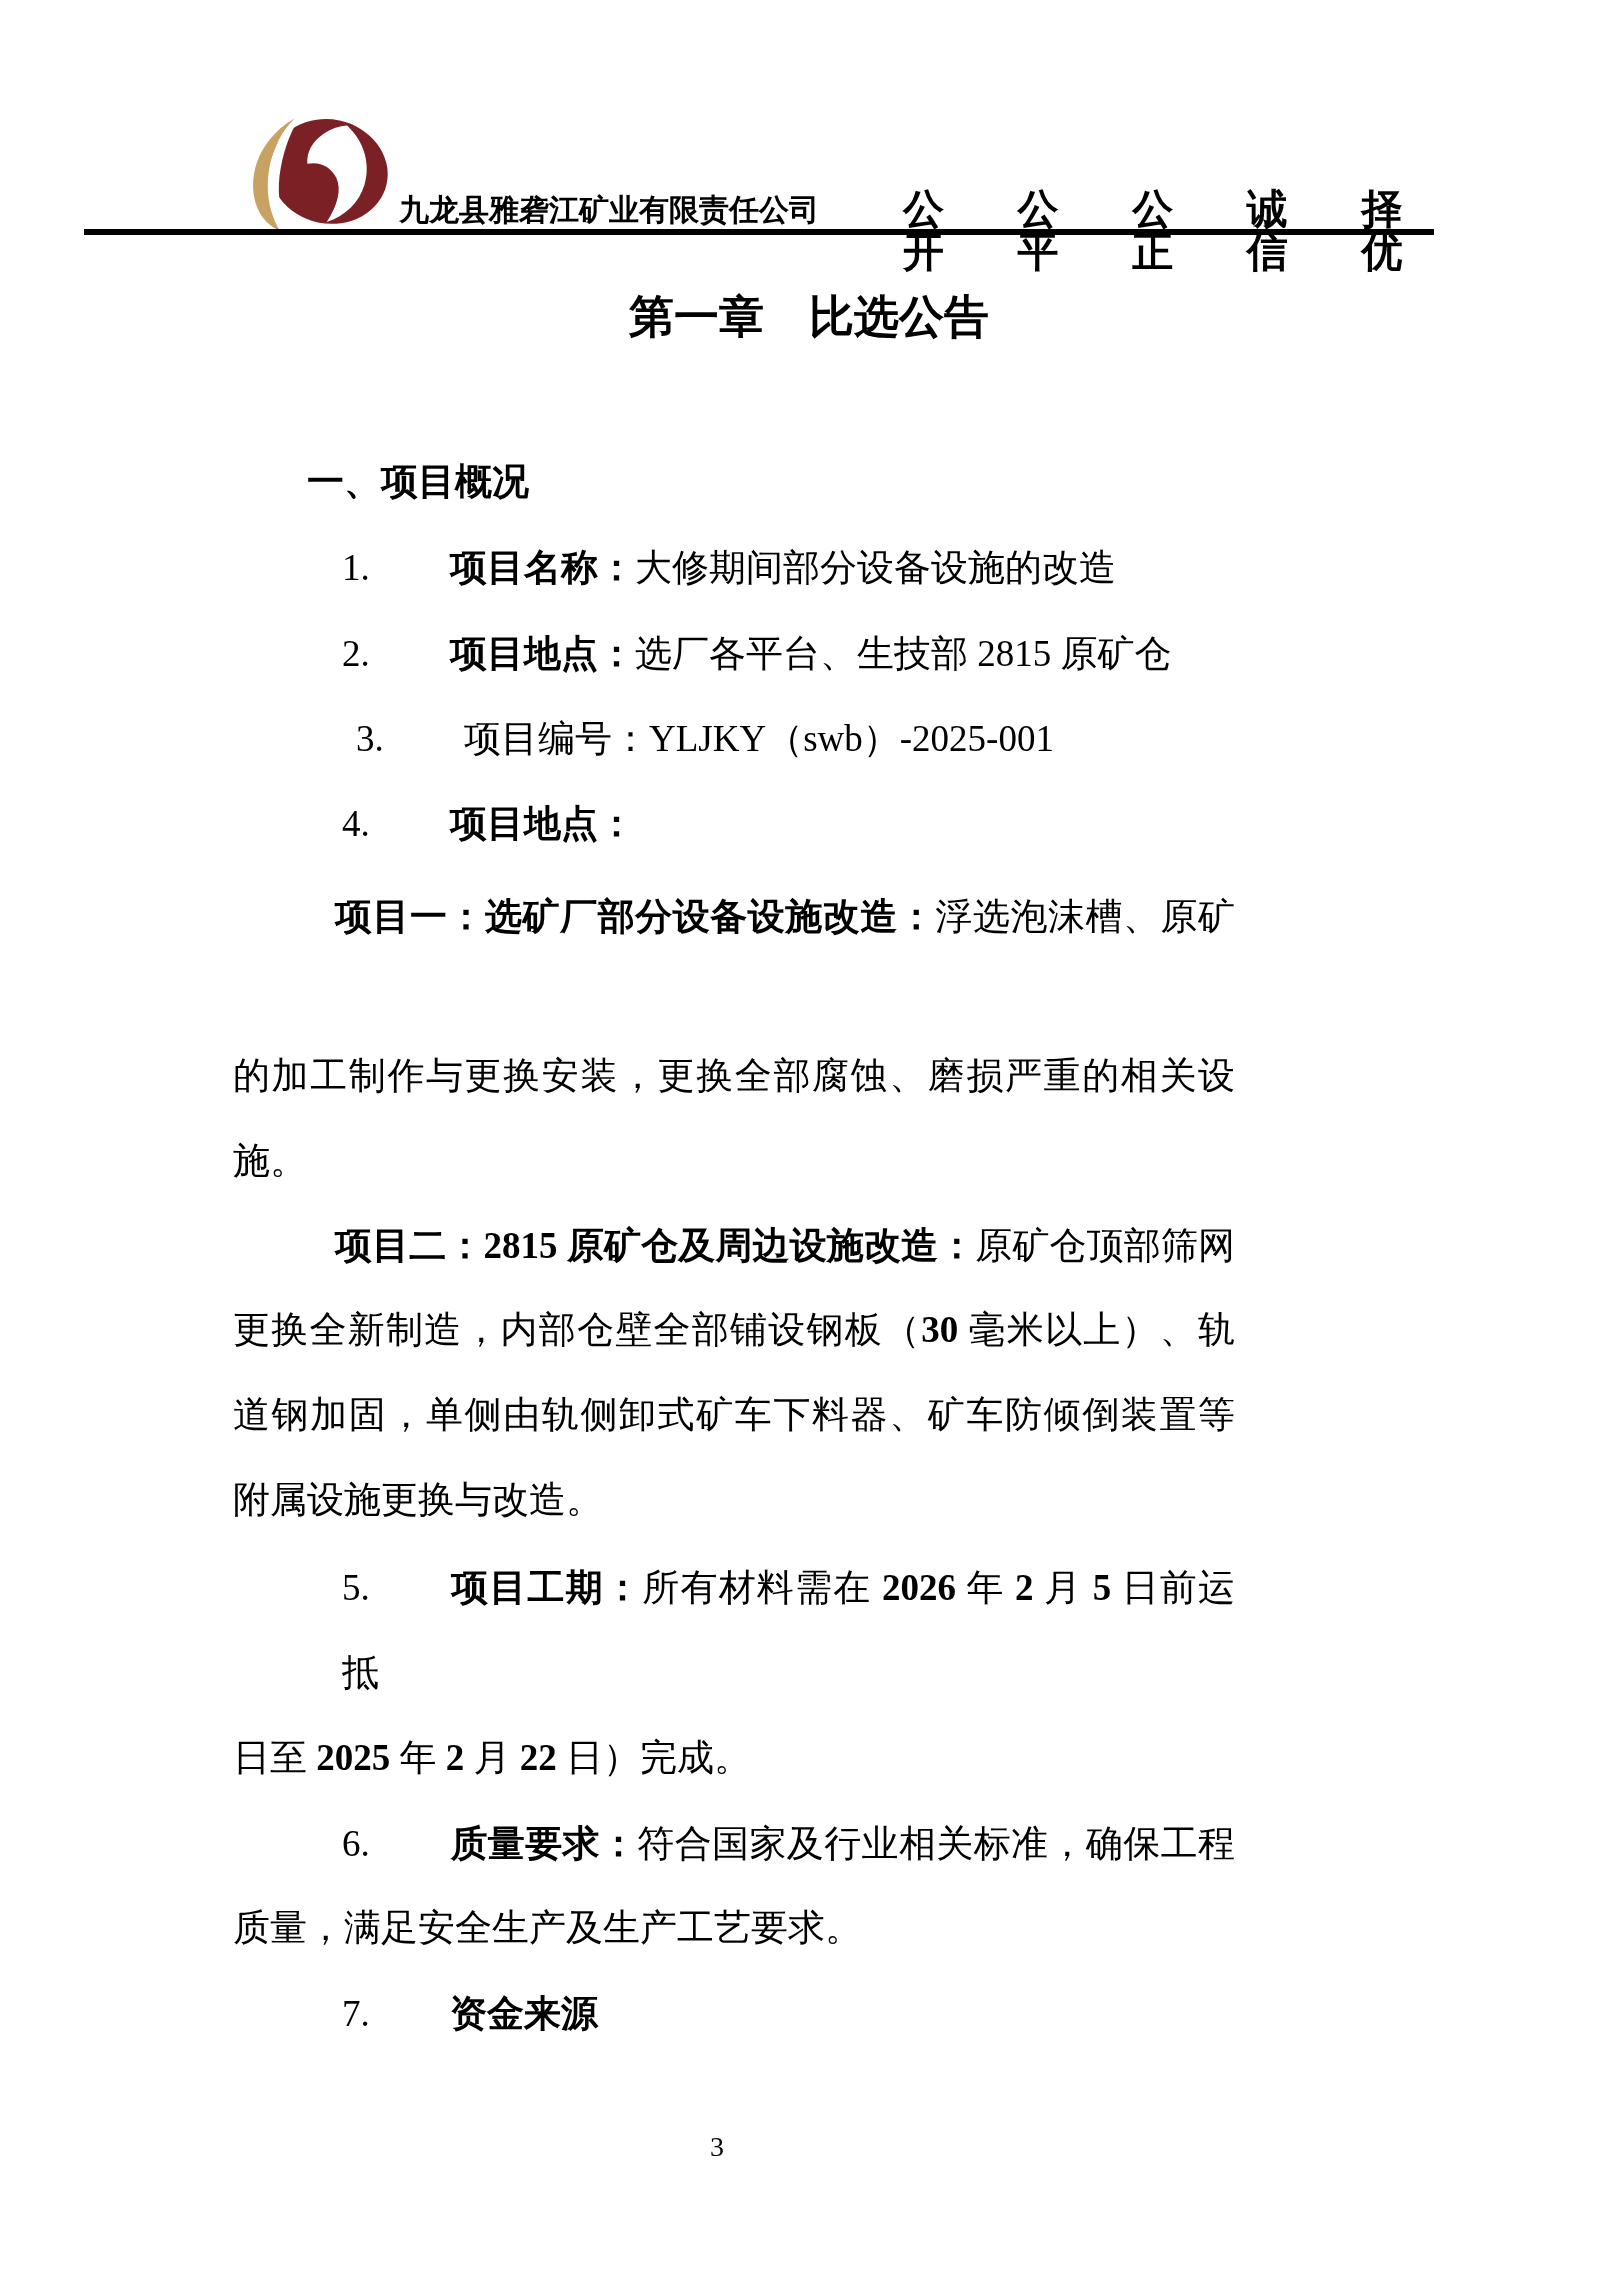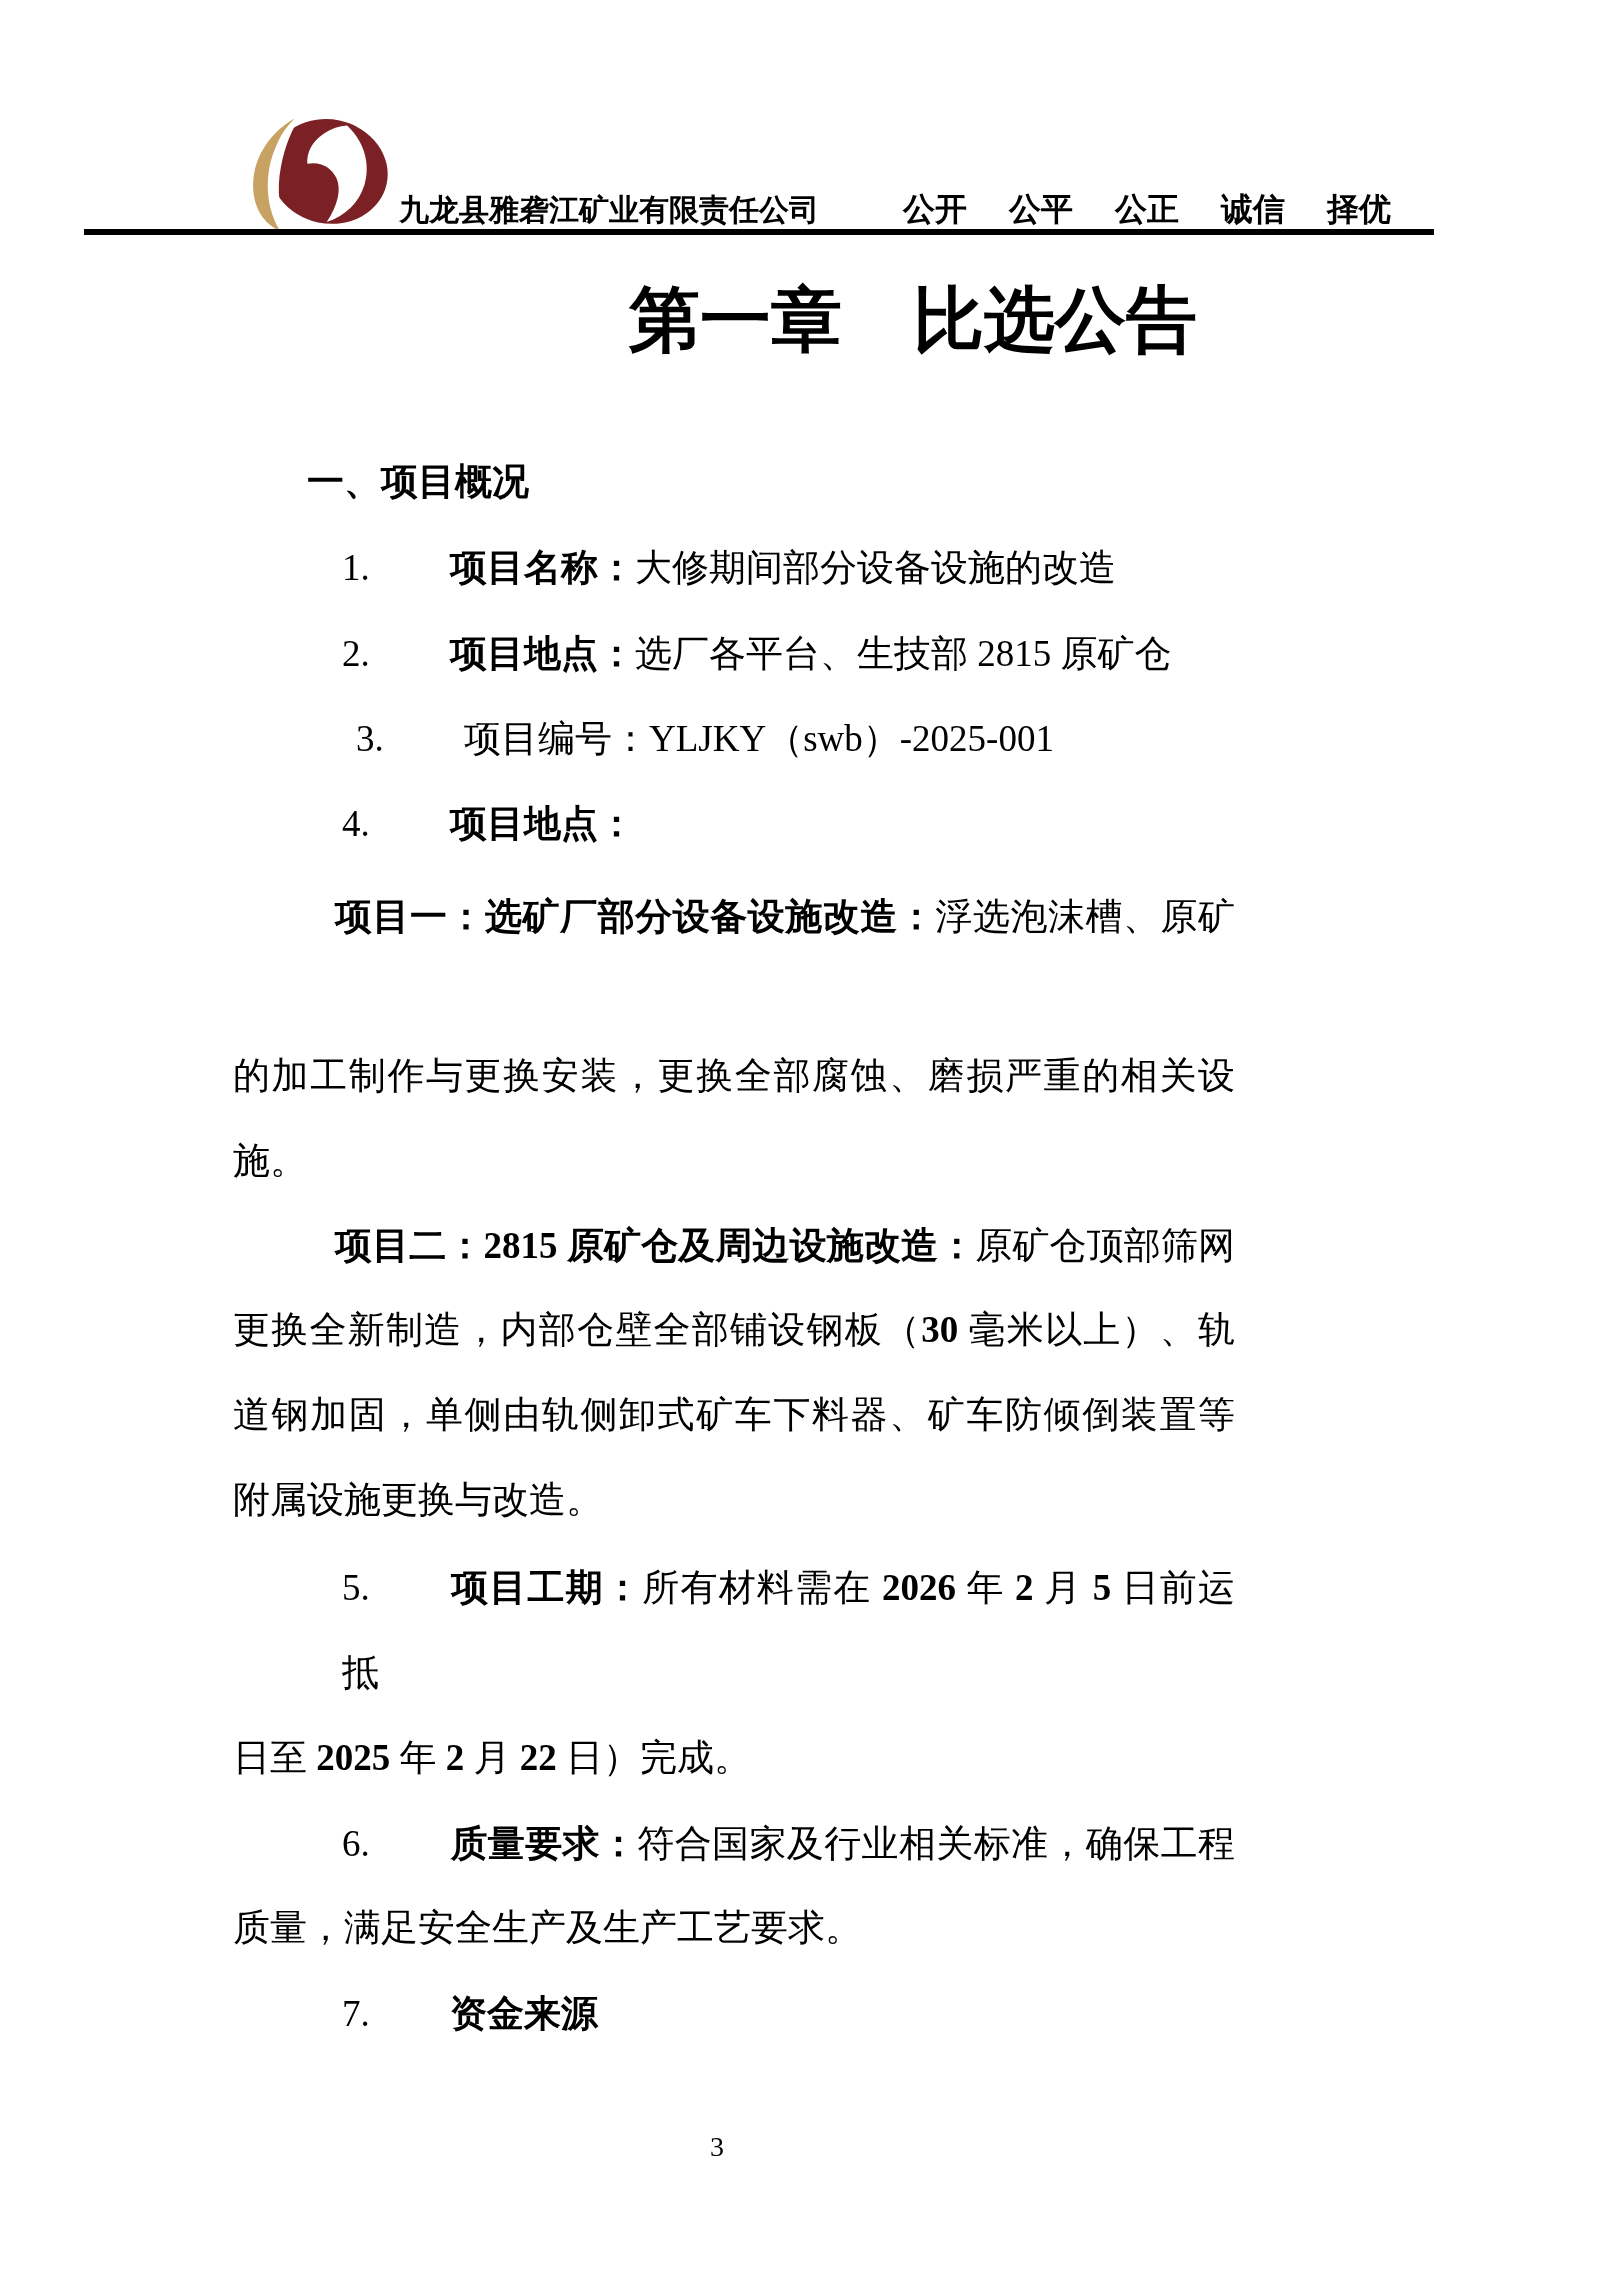--- a/index.html
+++ b/index.html
@@ -25,27 +25,27 @@
     text-align-last:justify;
   }
   .b{font-weight:bold;}
   .numcol{display:inline-block;width:108px;}
   .company{
     top:188px;left:399px;height:43px;line-height:43px;
     font-size:30px;font-weight:bold;
   }
   .slogans{
     top:188px;left:903px;height:43px;line-height:43px;
-    font-size:32px;font-weight:bold;
+    font-size:41px;font-weight:bold;
     display:flex;gap:42px;
   }
   .hrule{top:229px;left:84px;width:1454px;height:5.6px;background:#000;}
   .doctitle{
     top:282px;left:629px;height:77px;line-height:77px;
-    font-size:71px;font-weight:bold;
+    font-size:45px;font-weight:bold;font-family:Liberation Mono, monospace;
   }
   .section{font-weight:bold;left:307px;}
   .footer{
     top:2126px;left:0;width:100%;
     text-align:center;font-size:28px;line-height:41px;
   }
   .logo{top:113px;left:241px;}
 </style>
 </head>
 <body>

